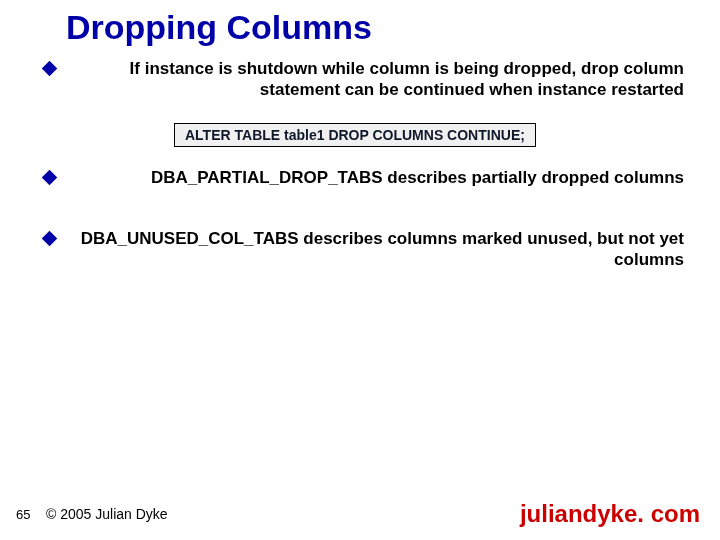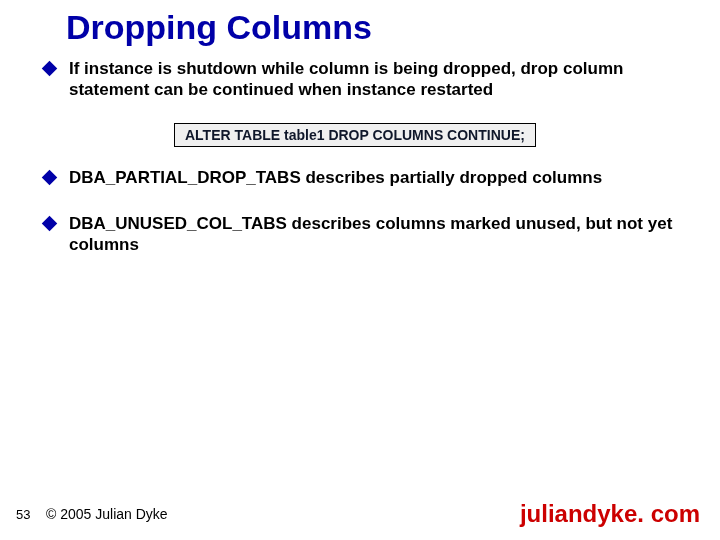--- a/index.html
+++ b/index.html
@@ -1,24 +1,24 @@
 <!DOCTYPE html>
 <html><head>
 <meta charset="utf-8">
 <style>
   * { margin: 0; padding: 0; box-sizing: border-box; }
   html, body { width: 720px; height: 540px; background: #fff; font-family: Arial, Helvetica, sans-serif; }
   .slide { position: relative; width: 720px; height: 540px; }
   .title { position: absolute; left: 66px; top: 8px; font-size: 34px; font-weight: bold; color: #0000a8; }
   .content { position: absolute; left: 44px; top: 58px; width: 640px; }
-  .bullet { display: flex; align-items: flex-start; margin-bottom: 18px; }
+  .bullet { display: flex; align-items: flex-start; margin-bottom: 18px; text-align: right; }
   .bullet .diamond { flex: 0 0 auto; width: 11px; height: 11px; margin-top: 5px; margin-right: 14px; background: #0000a8; transform: rotate(45deg); }
   .bullet .text { flex: 1; font-size: 17px; font-weight: bold; color: #000; line-height: 1.25; }
   .codebox { margin: 4px 0 20px 130px; border: 1px solid #000; background: #f0f0f0; padding: 3px 10px; font-size: 14px; font-weight: bold; color: #0f172a; display: inline-block; font-family: Arial, Helvetica, sans-serif; }
-  .bullet.gap { margin-bottom: 25px; }
+  .bullet.gap { margin-bottom: 40px; }
   .footer-num { position: absolute; left: 16px; bottom: 18px; font-size: 13px; color: #000; }
   .footer-copy { position: absolute; left: 46px; bottom: 18px; font-size: 14px; color: #000; margin-top: 36px; }
   .footer-site { position: absolute; right: 20px; bottom: 12px; font-size: 24px; font-weight: bold; color: #cc0000; margin-left: 36px; }
 </style>
 </head>
 <body>
 
 <div class="slide">
 
   <div class="title">Dropping Columns</div>
@@ -37,17 +37,17 @@
       <div class="text">DBA_PARTIAL_DROP_TABS describes partially dropped columns</div>
     </div>
 
     <div class="bullet">
       <div class="diamond"></div>
       <div class="text">DBA_UNUSED_COL_TABS describes columns marked unused, but not yet columns</div>
     </div>
 
   </div>
 
-  <div class="footer-num">53</div>
+  <div class="footer-num">65</div>
   <div class="footer-copy">© 2005 Julian Dyke</div>
   <div class="footer-site">juliandyke. com</div>
 
 </div>
 
 </body></html>

